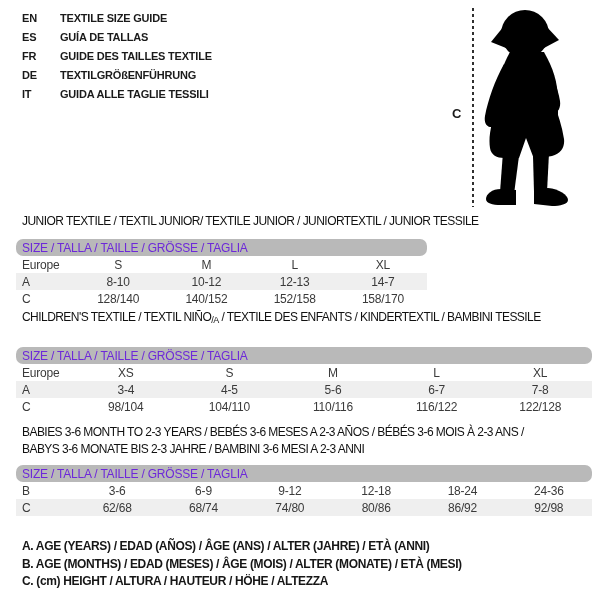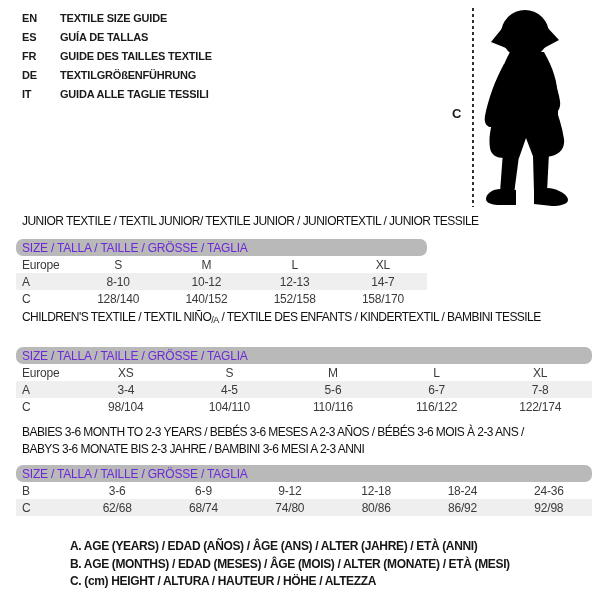--- a/index.html
+++ b/index.html
@@ -62,21 +62,21 @@
   .t2{top:347px;width:576px;}
   .t3{top:465px;width:576px;}
   .title-1{top:213px;}
   .title-2{top:309px;}
   .title-3{top:424px;}
 
   
   .legend{position:absolute;left:22px;top:538px;}
   .legend-line{
     font-weight:bold;font-size:12px;letter-spacing:-0.35px;
-    color:#161616;line-height:17.5px;white-space:nowrap;margin-left:48px;
+    color:#161616;line-height:17.5px;white-space:nowrap;
   }
 </style>
 </head>
 <body>
 
 <div class="canvas">
 
   <div class="lang-block">
     <div class="lang-row">
       <span class="lang-code">EN</span>
@@ -194,21 +194,21 @@
       <td>5-6</td>
       <td>6-7</td>
       <td>7-8</td>
     </tr>
     <tr>
       <td>C</td>
       <td>98/104</td>
       <td>104/110</td>
       <td>110/116</td>
       <td>116/122</td>
-      <td>122/174</td>
+      <td>122/128</td>
     </tr>
   </tbody>
     </table>
 
   <div class="tbl-title title-3">
     <div>BABIES 3-6 MONTH TO 2-3 YEARS / BEBÉS 3-6 MESES A 2-3 AÑOS / BÉBÉS 3-6 MOIS À 2-3 ANS /</div>
     <div>BABYS 3-6 MONATE BIS 2-3 JAHRE / BAMBINI 3-6 MESI A 2-3 ANNI</div>
   </div>
   <table class="size-table t3">
     <colgroup>

